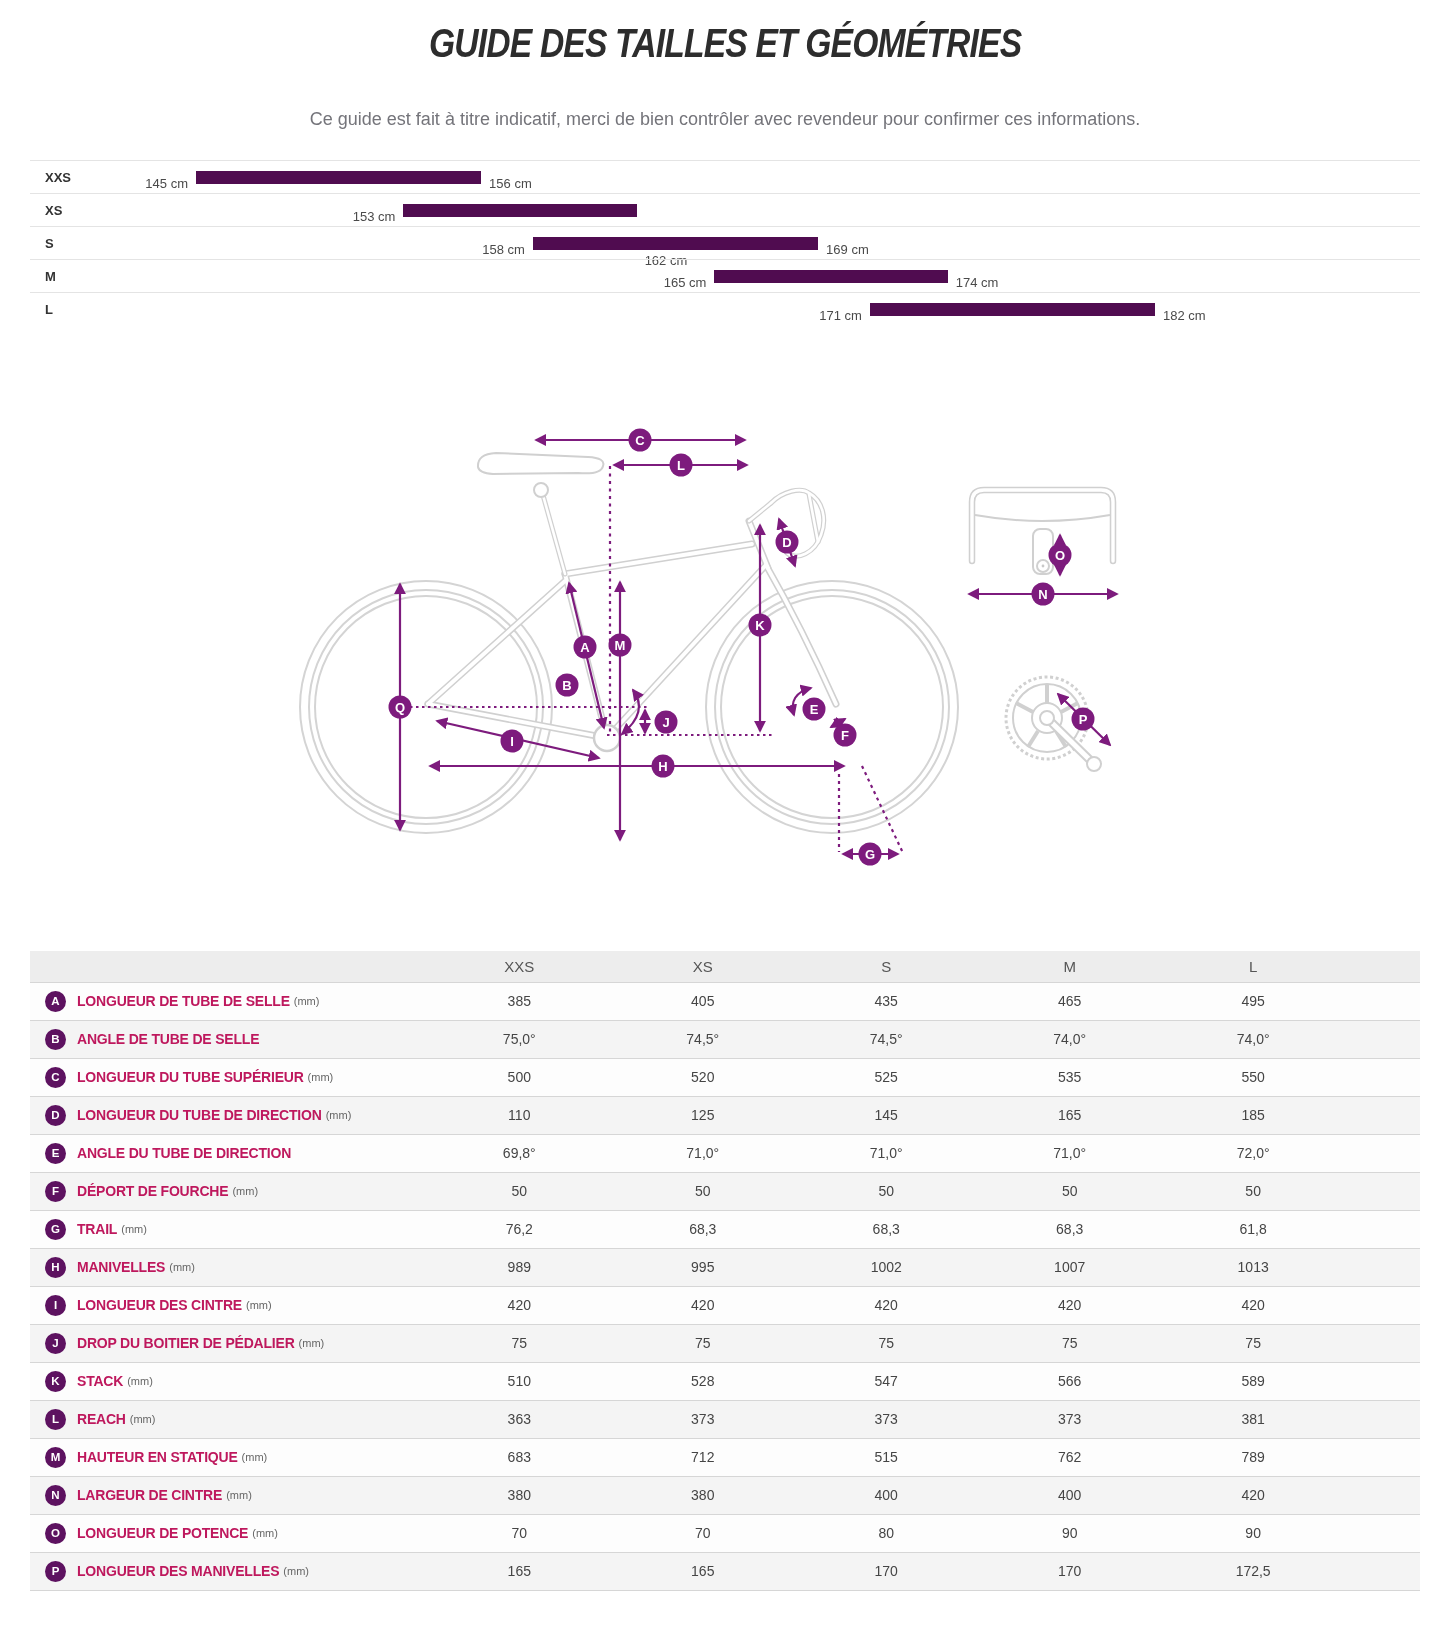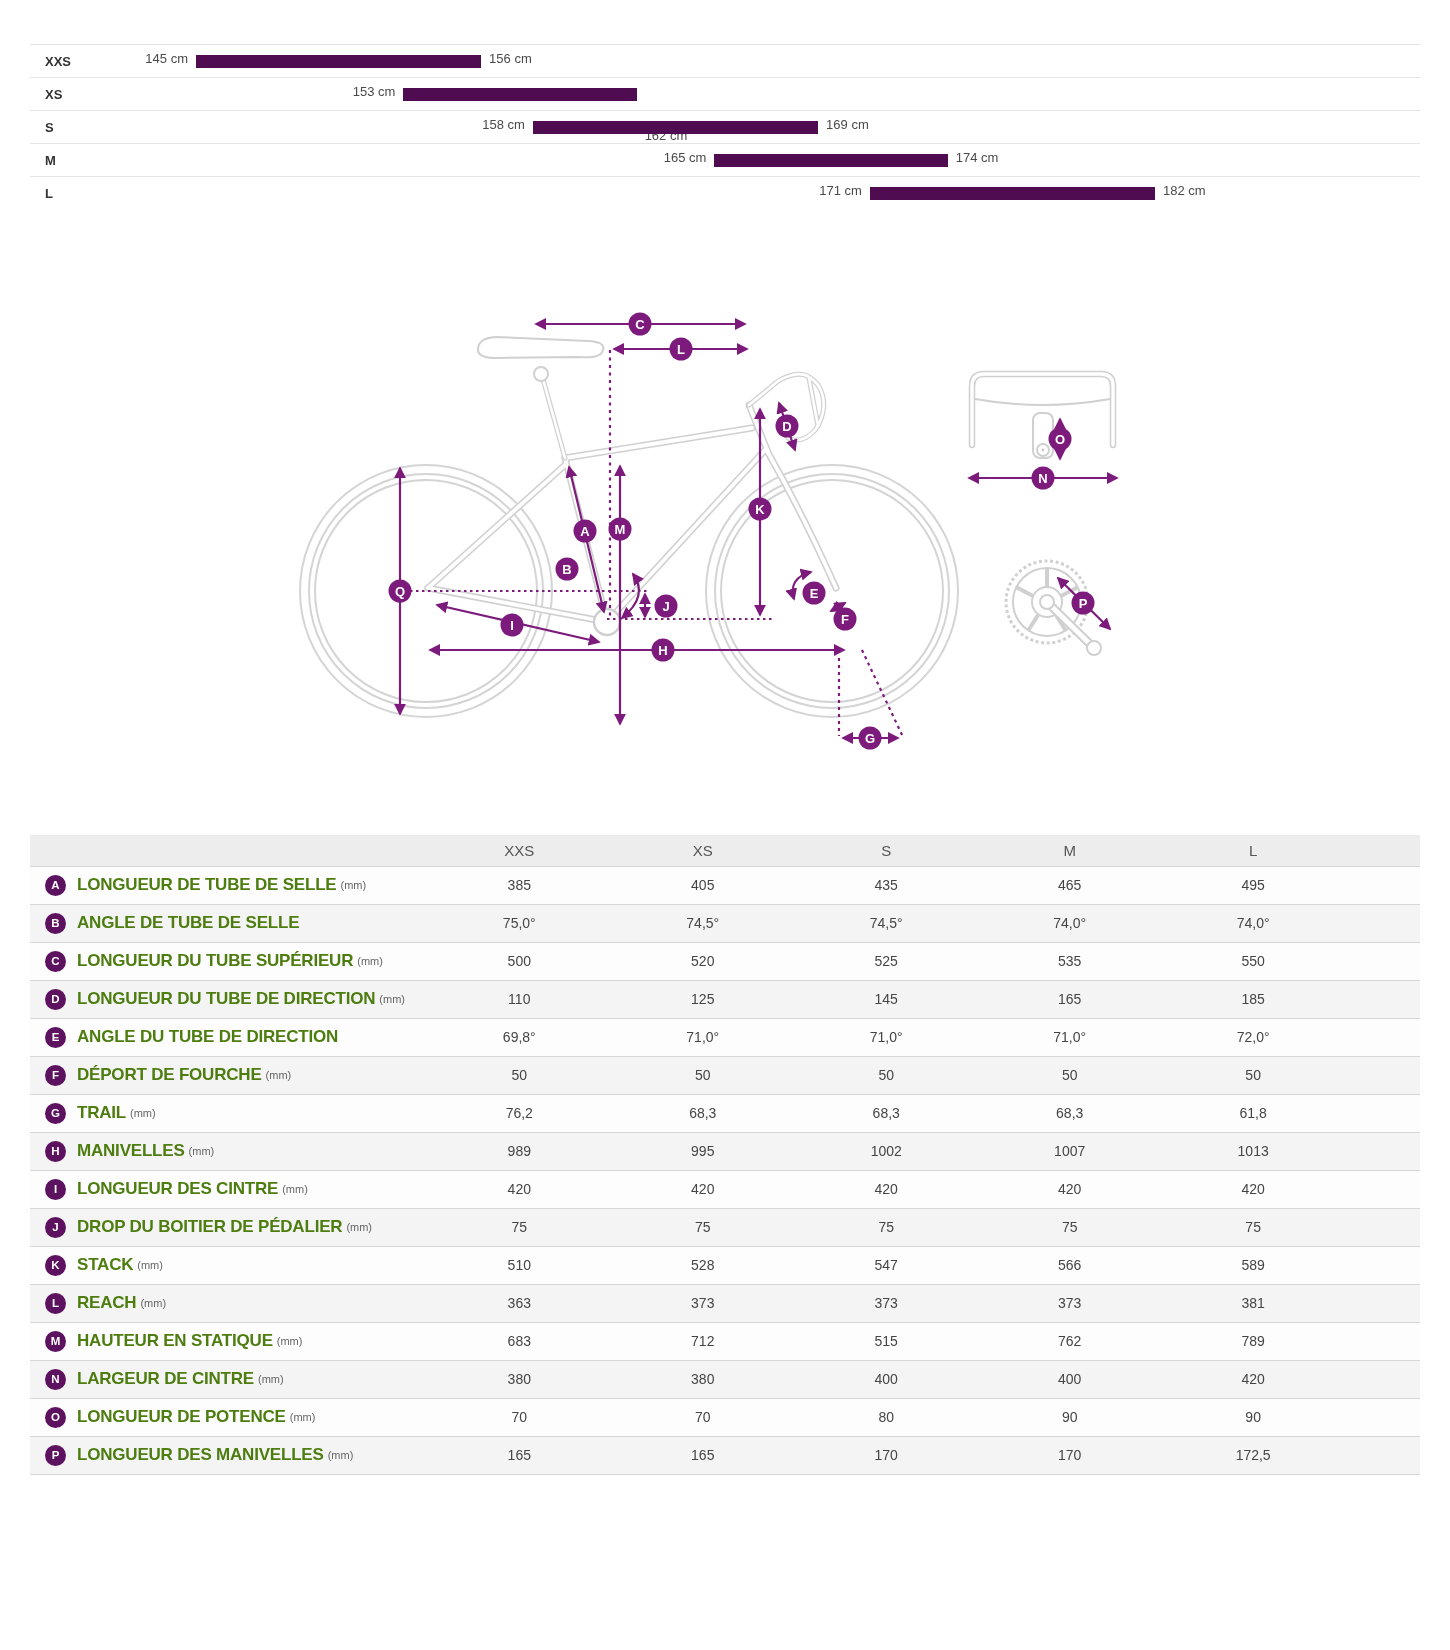--- a/index.html
+++ b/index.html
@@ -12,48 +12,52 @@
   .title { display:inline-block; font-size:41px; font-weight:bold; font-style:italic;
            color:#2d2d2d; letter-spacing:-1px; transform:scaleX(.82); transform-origin:center;
            margin-top:6px; white-space:nowrap; }
   .subtitle { margin-top:42px; font-size:18px; color:#74747a; font-weight:normal; }
 
   
   .size-chart { margin-top:30px; }
   .size-row { position:relative; height:33px; border-top:1px solid #e4e4e4; }
   .size-row-label { position:absolute; left:15px; top:9px; font-size:13px; font-weight:bold; color:#333; }
   .bar { position:absolute; top:10px; height:13px; background:#500c50; }
-  .bar-min, .bar-max { position:absolute; top:6px; font-size:13px; color:#4a4a4a; white-space:nowrap; }
+  .bar-min, .bar-max { position:absolute; top:15px; font-size:13px; color:#4a4a4a; white-space:nowrap; }
   .bar-min { transform:translateX(-100%); }
 
   
   .diagram-wrap { margin-top:56px; }
   .diagram-wrap svg { display:block; width:1390px; height:515px; }
 
   
   .geo-table-wrap { margin-top:55px; }
   table.geo { width:100%; border-collapse:collapse; table-layout:fixed; border-bottom:1px solid #d6d6d6; }
   table.geo thead th { background:#ededed; height:31px; font-size:15px; font-weight:normal;
                        color:#555; text-align:center; }
   table.geo tbody tr { height:38px; border-top:1px solid #d6d6d6; background:#fdfdfd; }
   table.geo tbody tr.alt { background:#f4f4f4; }
   td.label-cell { padding-left:15px; }
   .label-flex { display:flex; align-items:center; }
   .badge { flex:0 0 auto; width:21px; height:21px; border-radius:50%; background:#5d1260;
            color:#fff; font-size:11.5px; font-weight:bold; line-height:21px; text-align:center;
            margin-right:11px; }
-  .row-label { font-size:17px; font-weight:bold; color:#4d7c0f; letter-spacing:-0.2px; white-space:nowrap; }
+  .row-label { font-size:14px; font-weight:bold; color:#be185d; letter-spacing:-0.2px; white-space:nowrap; }
   .row-unit { font-size:11px; color:#666; font-weight:normal; margin-left:4px; }
   td.val { text-align:center; font-size:14px; color:#454545; }
 </style>
 </head>
 <body>
 
 <div class="page">
 
+  <div class="hdr">
+    <div class="title">GUIDE DES TAILLES ET GÉOMÉTRIES</div>
+    <div class="subtitle">Ce guide est fait à titre indicatif, merci de bien contrôler avec revendeur pour confirmer ces informations.</div>
+  </div>
 
   <div class="size-chart">
       <div class="size-row">
         <span class="size-row-label">XXS</span>
         <span class="bar-min" style="left: 158px;">145 cm</span>
         <div class="bar" style="left: 166px; width: 285.12px;"></div>
         <span class="bar-max" style="left: 459.12px;">156 cm</span>
       </div>
       <div class="size-row">
         <span class="size-row-label">XS</span>

